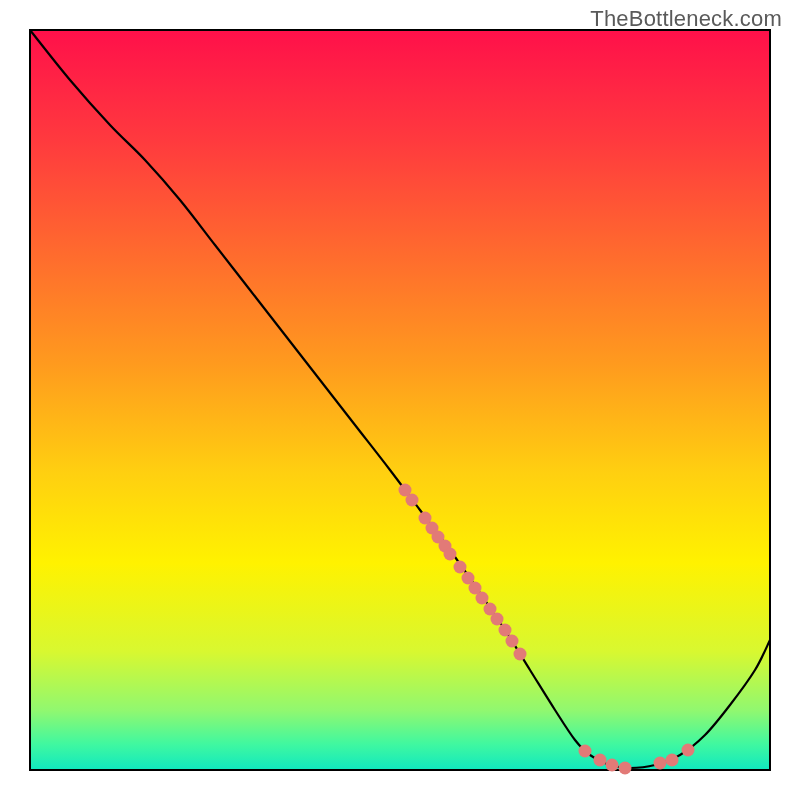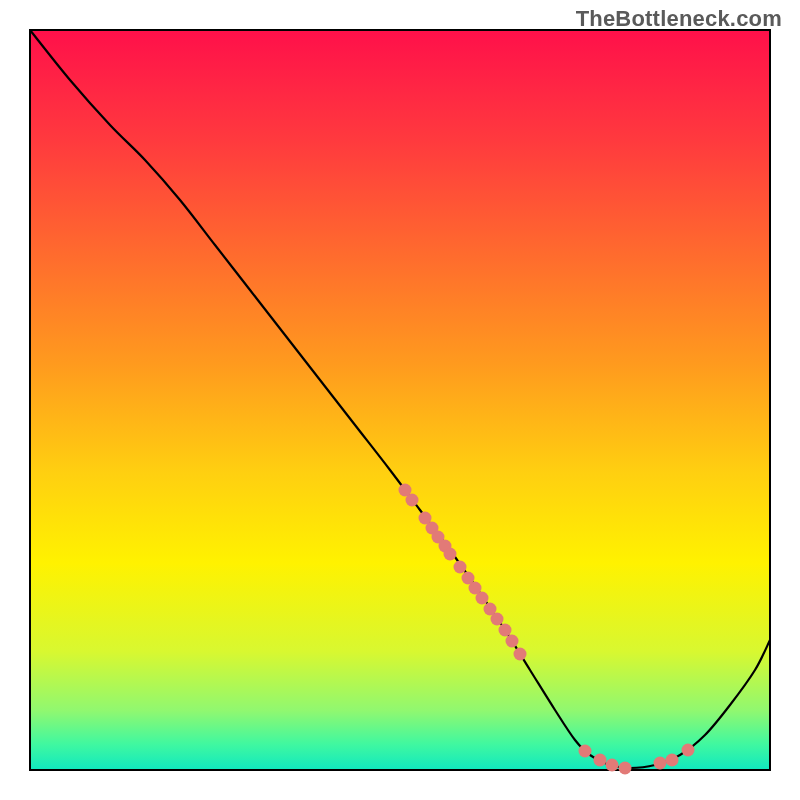--- a/index.html
+++ b/index.html
@@ -13,21 +13,21 @@
   .container {
     position: relative;
     width: 800px;
     height: 800px;
   }
   .watermark {
     position: absolute;
     top: 6px;
     right: 18px;
     font-size: 22px;
-    font-weight: 700;
+    font-weight: 400;
     color: #5a5a5a;
     letter-spacing: 0.2px;
     z-index: 3;
     text-align: center;
   }
   svg {
     position: absolute;
     left: 0;
     top: 0;
   }

